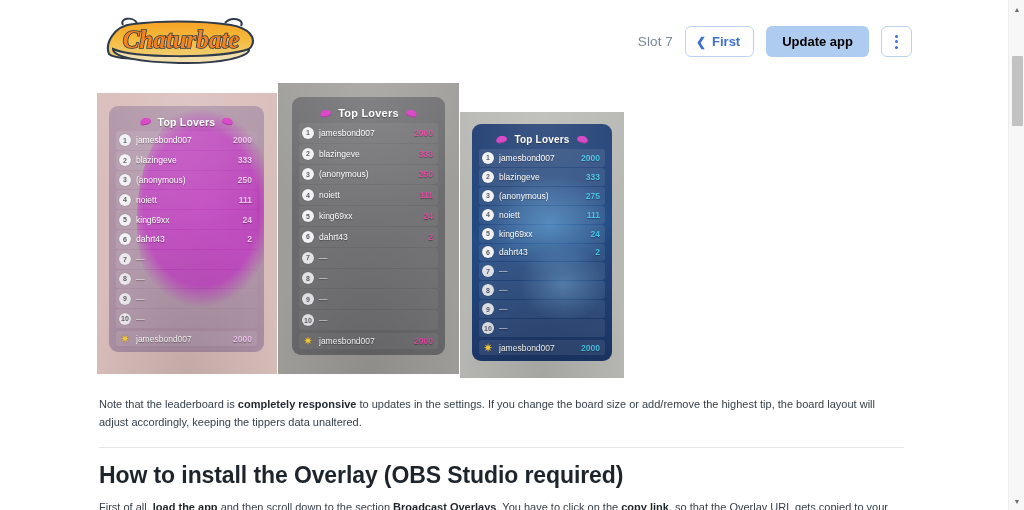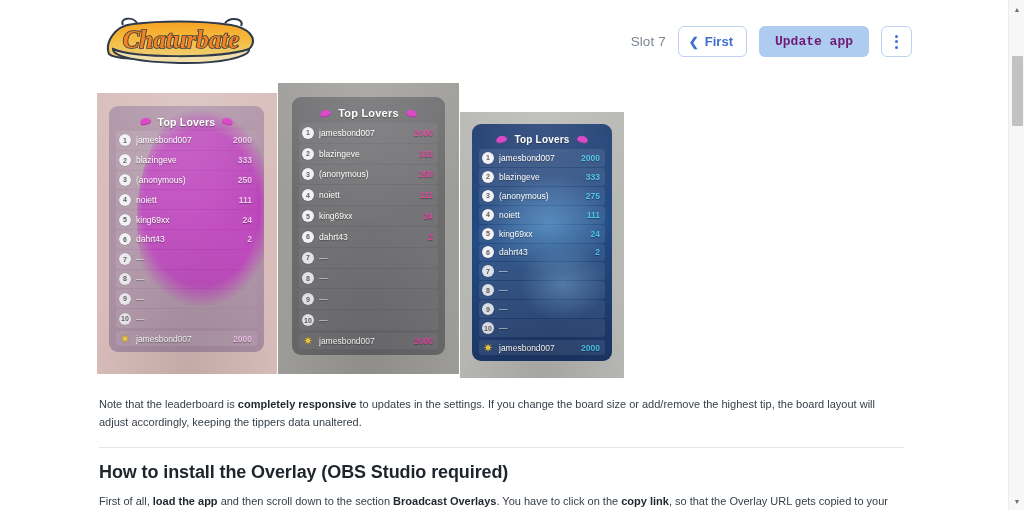--- a/index.html
+++ b/index.html
@@ -60,26 +60,25 @@
     font-size: 12px;
     line-height: 1;
     font-weight: bold;
   }
   .btn-update {
     height: 31px;
     padding: 0 16px;
     border: none;
     border-radius: 6px;
     background: #aecbf0;
-    color: #701a75;
+    color: #000000;
     font-size: 13px;
     font-weight: bold;
     cursor: pointer;
     white-space: nowrap;
-    font-family: Liberation Mono, monospace;
   }
   .btn-kebab {
     width: 31px; height: 31px;
     border: 1px solid #bcd2f0;
     border-radius: 6px;
     background: #ffffff;
     display: flex;
     flex-direction: column;
     align-items: center;
     justify-content: center;
@@ -260,21 +259,21 @@
     margin: 0;
   }
   .para b { font-weight: bold; color: #1f262e; }
   .hr {
     margin: 16px 0 14px 0;
     height: 1px;
     background: #e4e6e9;
     border: 0;
   }
   .h2 {
-    font-size: 18px;
+    font-size: 23px;
     font-weight: bold;
     color: #1d242b;
     margin: 0 0 9px 0;
     letter-spacing: -.1px;
   }
 
   
   .scrollbar {
     position: absolute;
     right: 0; top: 0;

